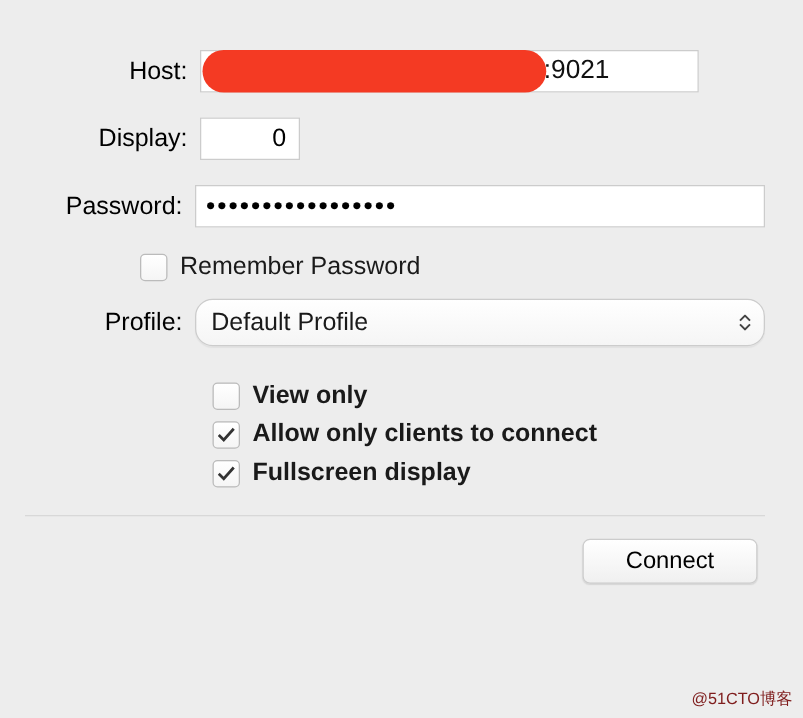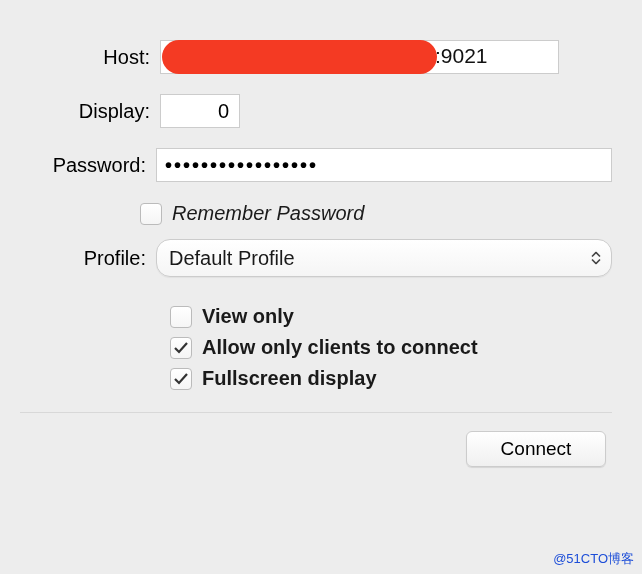--- a/index.html
+++ b/index.html
@@ -78,22 +78,21 @@
       width: 456px;
       letter-spacing: 2px;
       font-weight: bold;
     }
     .checkbox-row {
       display: flex;
       align-items: center;
       margin-bottom: 10px;
     }
     .checkbox-indent {
-      margin-left: 120px;
-      font-style: italic;
+      margin-left: 92px;
     }
     .mac-checkbox {
       width: 22px;
       height: 22px;
       border: 1px solid #bbb;
       border-radius: 4px;
       background: linear-gradient(#fff, #f5f5f5);
       margin-right: 10px;
       display: inline-flex;
       align-items: center;
@@ -158,21 +157,21 @@
       font-size: 19px;
       font-family: inherit;
       cursor: pointer;
       box-shadow: 0 1px 1px rgba(0,0,0,0.1);
     }
     .watermark {
       position: absolute;
       right: 8px;
       bottom: 6px;
       font-size: 13px;
-      color: #1d4ed8;
+      color: #7f1d1d;
       font-family: Arial, sans-serif;
     }
   </style>
 </head>
 <body>
 
 <div class="dialog">
 
   <div class="form-row">
     <div class="label">Host:</div>

